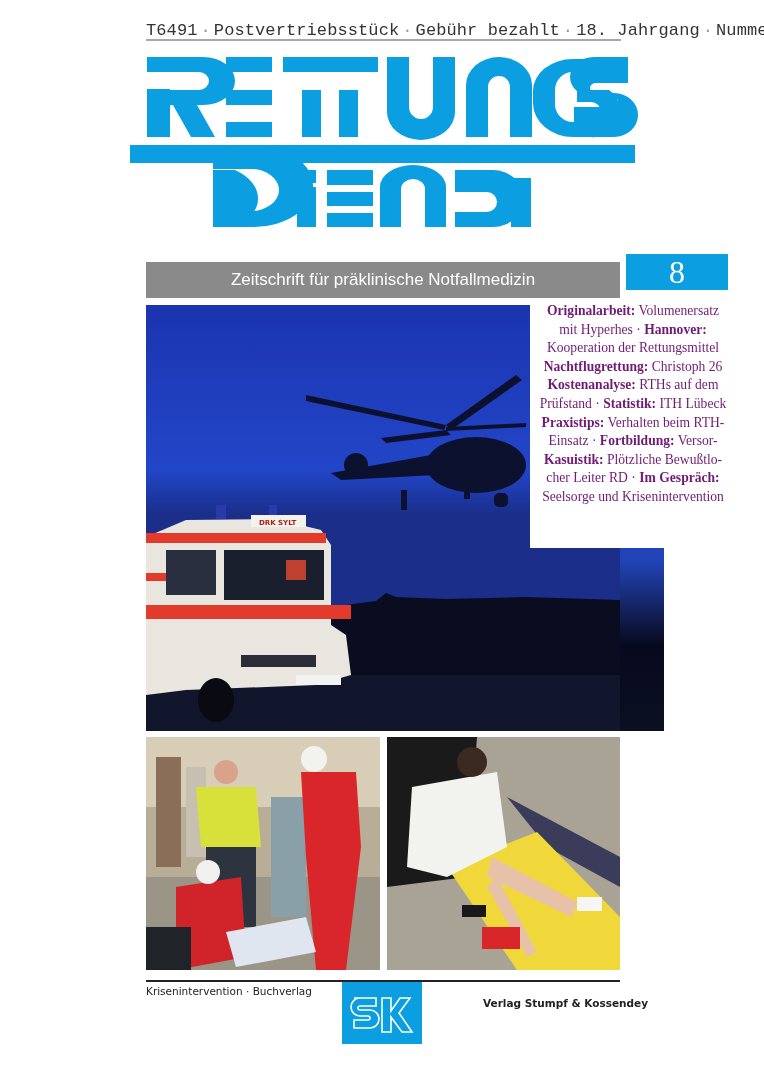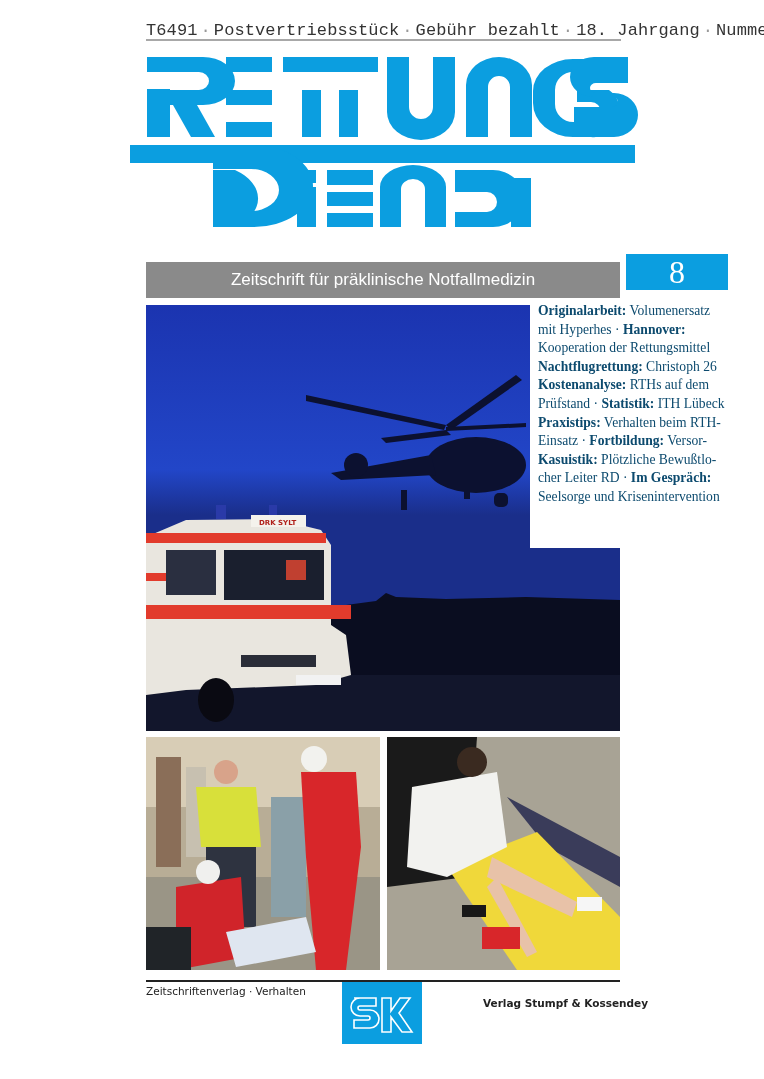--- a/index.html
+++ b/index.html
@@ -22,27 +22,28 @@
     }
     .issue-box {
       position: absolute; left: 626px; top: 254px; width: 102px; height: 36px;
       background: #0b9ee0; color: #fff; display: flex; align-items: center; justify-content: center;
       font-family: "Liberation Serif", serif; font-size: 32px;
     }
 
     .photo-main {
       position: absolute; left: 146px; top: 305px; width: 474px; height: 426px; overflow: hidden;
       background: linear-gradient(180deg, #1f38b8 0%, #1c3fc8 40%, #2244b8 60%, #13205a 72%, #070a1e 80%, #0b0f22 100%);
+      padding-left: 44px;
     }
     .photo-main svg { position: absolute; left: 0; top: 0; }
 
     .toc {
       position: absolute; left: 530px; top: 298px; width: 198px; height: 250px;
       background: #fff; padding: 4px 0 0 8px; box-sizing: border-box;
-      font-family: "Liberation Serif", serif; font-size: 13.6px; line-height: 18.6px; color: #0c4a6e;
+      font-family: "Liberation Serif", serif; font-size: 13.6px; line-height: 18.6px; color: #701a75; text-align: center;
     }
     .toc b { font-weight: bold; }
     .toc .line { white-space: nowrap; display: block; }
 
     .photo-left { position: absolute; left: 146px; top: 737px; width: 234px; height: 233px; overflow: hidden; background: #b9b09a; }
     .photo-right { position: absolute; left: 387px; top: 737px; width: 233px; height: 233px; overflow: hidden; background: #a9a59a; }
 
     .bottomrule { position: absolute; left: 146px; top: 980px; width: 474px; height: 2px; background: #222; }
     .foot-left { position: absolute; left: 146px; top: 985px; font-family: "DejaVu Sans", sans-serif; font-size: 10.5px; color: #222; }
     .foot-right { position: absolute; left: 483px; top: 985px; width: 137px; text-align: right; font-family: "DejaVu Sans", sans-serif; font-size: 10.5px; font-weight: bold; color: #222; white-space: nowrap; margin-top: 12px; }
@@ -191,21 +192,21 @@
     <circle cx="85" cy="25" r="15" fill="#3a2a20"></circle>
     <path d="M105,120 L190,165 L185,180 L100,140 Z" fill="#e8c2a8"></path>
     <path d="M110,140 L150,215 L140,220 L100,150 Z" fill="#e8c2a8"></path>
     <rect x="190" y="160" width="25" height="14" fill="#f6f6f6"></rect>
     <rect x="95" y="190" width="38" height="22" fill="#d8262a"></rect>
     <rect x="75" y="168" width="24" height="12" fill="#181818"></rect>
   </svg>
 </div>
 
 <div class="bottomrule"></div>
-<div class="foot-left">Zeitschriftenverlag · Verhalten</div>
+<div class="foot-left">Krisenintervention · Buchverlag</div>
 <div class="foot-right">Verlag Stumpf &amp; Kossendey</div>
 <div class="sk-logo">
   <svg width="80" height="62" viewBox="0 0 80 62">
     <g fill="none" stroke="#ffffff" stroke-width="1.6">
       <path d="M12,12 h22 v8 h-16 a2,2 0 0 0 0,4 h10 a9,9 0 0 1 0,18 h-16 v-8 h14 a2,2 0 0 0 0,-4 h-8 a9,9 0 0 1 0,-18 z" transform="translate(0,4)"></path>
       <path d="M40,16 h9 v13 l9,-13 h10 l-11,15 l13,19 h-10 l-11,-15 v15 h-9 z"></path>
     </g>
   </svg>
 </div>
 

